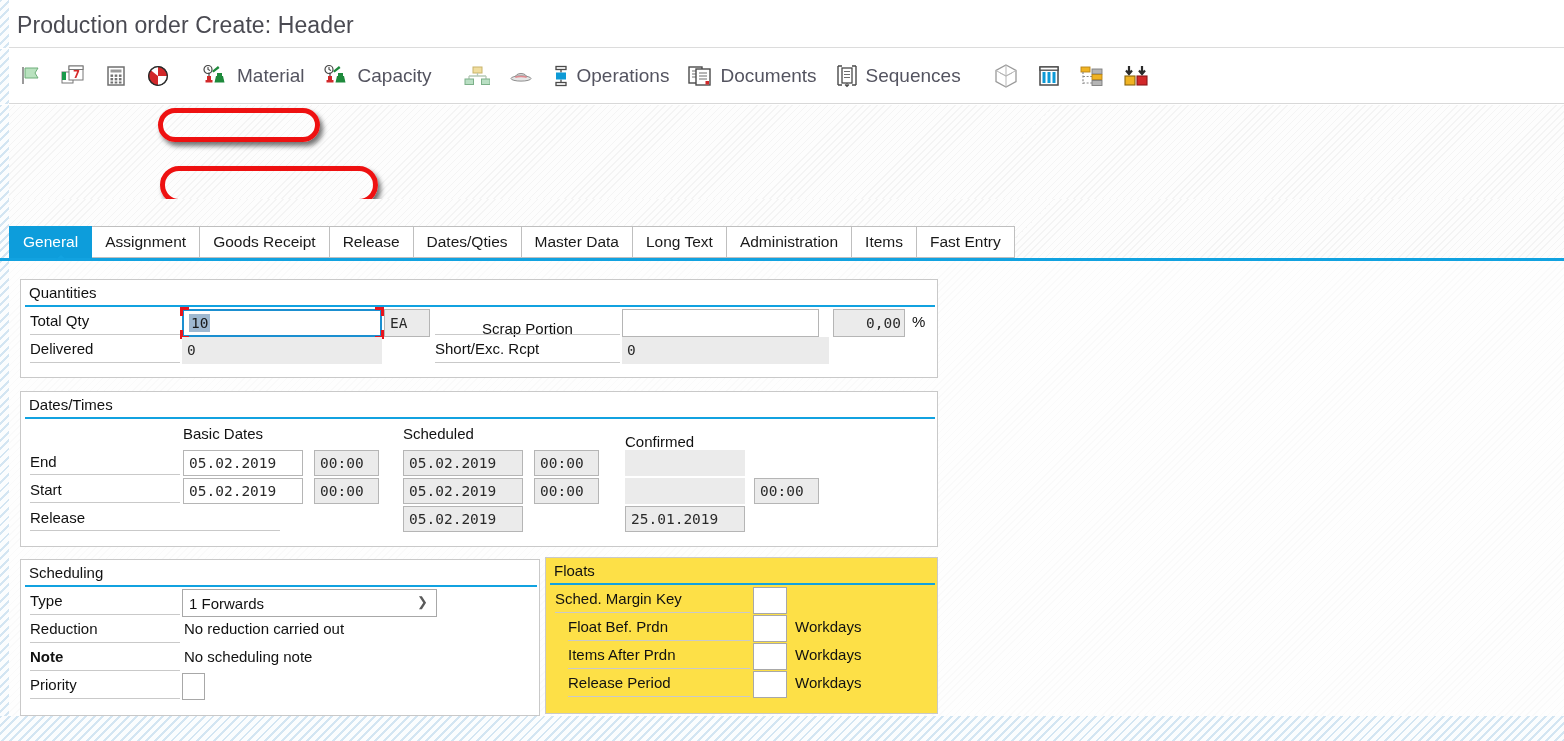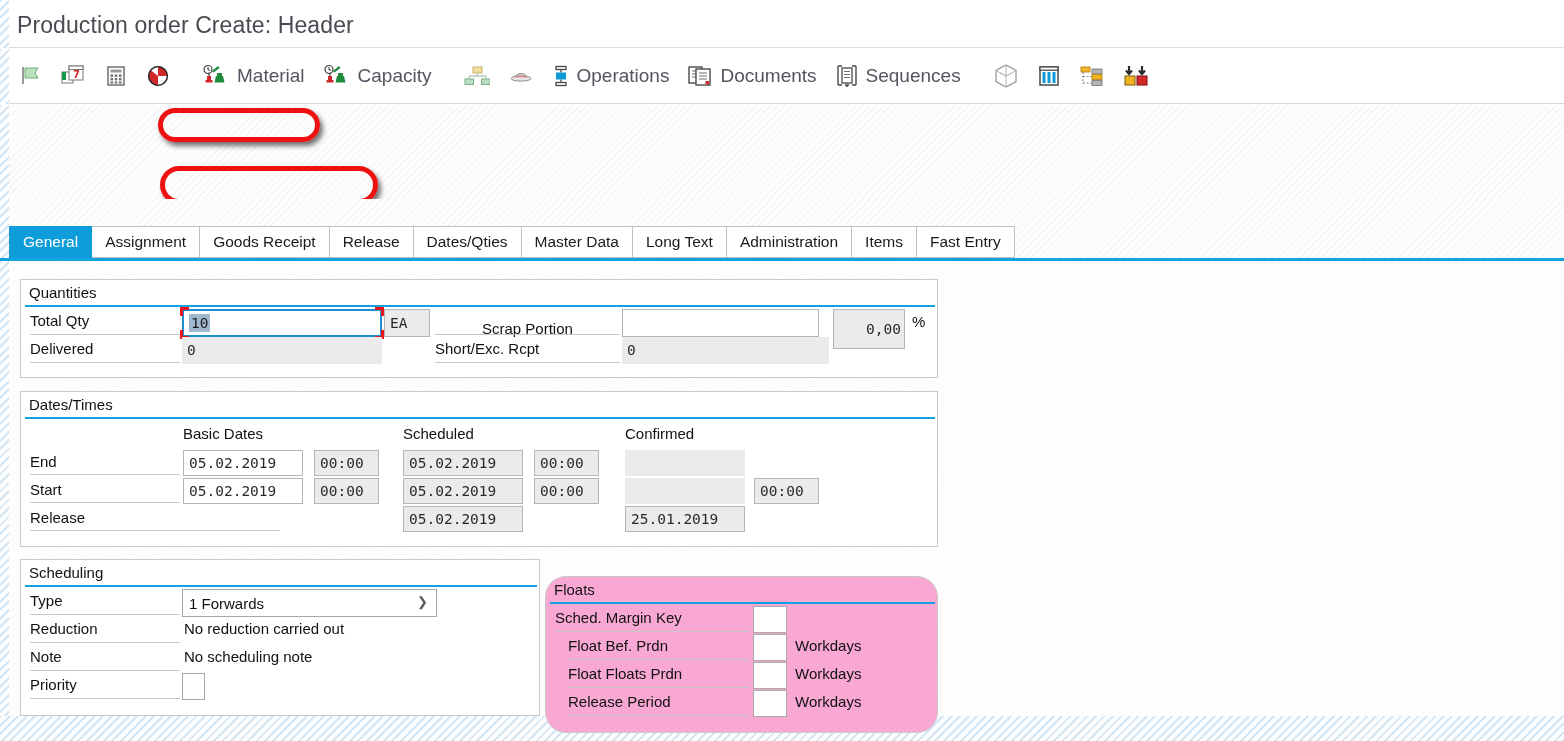--- a/index.html
+++ b/index.html
@@ -483,39 +483,39 @@
     <div class="corner" style="left:-2px;  top:21px;  width:3px;  height:9px;"></div>
     <div class="corner" style="left:193px; top:27px;  width:9px;  height:3px;"></div>
     <div class="corner" style="left:199px; top:21px;  width:3px;  height:9px;"></div>
   </div>
 
   <div class="fld" style="left:363px; top:29px; width:46px; height:28px; justify-content:flex-start;">EA</div>
 
   <div class="row-lbl" style="left:414px; top:40px;margin-left:47px;">Scrap Portion</div>
   <div class="dotrule" style="left:414px; top:54px; width:185px;"></div>
   <div class="fld white" style="left:601px; top:29px; width:197px; height:28px;"></div>
-  <div class="fld" style="left:812px; top:29px; width:72px; height:40px;padding-left:32px;">0,00</div>
+  <div class="fld" style="left:812px; top:29px; width:72px; height:28px;padding-left:32px;">0,00</div>
   <div class="statictext" style="left:891px; top:33px;">%</div>
 
   <div class="row-lbl" style="left:9px; top:60px;">Delivered</div>
   <div class="dotrule" style="left:9px; top:82px; width:150px;"></div>
   <div class="fld plain" style="left:161px; top:57px; width:200px; height:27px;">0</div>
 
   <div class="row-lbl" style="left:414px; top:60px;">Short/Exc. Rcpt</div>
   <div class="dotrule" style="left:414px; top:82px; width:185px;"></div>
   <div class="fld plain" style="left:601px; top:57px; width:207px; height:27px;">0</div>
 </div>
 
 <div class="panel" style="left:20px; top:391px; width:918px; height:156px; background:#ffffff;">
   <div class="panel-title">Dates/Times</div>
   <div class="panel-rule" style="left:4px; top:25px; width:910px;"></div>
 
   <div class="col-hdr" style="left:162px; top:33px;">Basic Dates</div>
   <div class="col-hdr" style="left:382px; top:33px;">Scheduled</div>
-  <div class="col-hdr" style="left:604px; top:33px;">Confirmed</div>
+  <div class="col-hdr" style="left:604px; top:41px;">Confirmed</div>
 
   <div class="row-lbl" style="left:9px; top:61px;">End</div>
   <div class="dotrule" style="left:9px; top:82px; width:150px;"></div>
   <div class="fld white" style="left:162px; top:58px; width:120px; height:26px;">05.02.2019</div>
   <div class="fld" style="left:293px; top:58px; width:65px;  height:26px;">00:00</div>
   <div class="fld" style="left:382px; top:58px; width:120px; height:26px;">05.02.2019</div>
   <div class="fld" style="left:513px; top:58px; width:65px;  height:26px;">00:00</div>
   <div class="fld plain" style="left:604px; top:58px; width:120px; height:26px;"></div>
 
   <div class="row-lbl" style="left:9px; top:89px;">Start</div>
@@ -541,43 +541,43 @@
   <div class="dotrule" style="left:9px; top:54px; width:150px;"></div>
   <div class="ddl" style="left:161px; top:29px; width:255px; height:28px;">
     <span>1 Forwards</span>
     <span class="chev">❯</span>
   </div>
 
   <div class="row-lbl" style="left:9px; top:60px;">Reduction</div>
   <div class="dotrule" style="left:9px; top:82px; width:150px;"></div>
   <div class="statictext" style="left:163px; top:60px;">No reduction carried out</div>
 
-  <div class="row-lbl" style="left:9px; top:88px;">Note</div>
+  <div class="row-lbl" style="left:9px; top:88px;font-weight:bold;">Note</div>
   <div class="dotrule" style="left:9px; top:110px; width:150px;"></div>
   <div class="statictext" style="left:163px; top:88px;">No scheduling note</div>
 
   <div class="row-lbl" style="left:9px; top:116px;">Priority</div>
   <div class="dotrule" style="left:9px; top:138px; width:150px;"></div>
   <div class="inputbox" style="left:161px; top:113px; width:23px; height:27px;"></div>
 </div>
 
-<div class="panel" style="left:545px; top:576px; width:393px; height:157px; background:#f9a8d4;border-radius:21px;">
+<div class="panel" style="left:545px; top:557px; width:393px; height:157px; background:#fde047;">
   <div class="panel-title">Floats</div>
   <div class="panel-rule" style="left:4px; top:25px; width:385px;"></div>
 
   <div class="row-lbl" style="left:9px; top:32px;">Sched. Margin Key</div>
   <div class="dotrule" style="left:9px; top:54px; width:195px;"></div>
   <div class="inputbox" style="left:207px; top:29px; width:34px; height:27px;"></div>
 
   <div class="row-lbl" style="left:22px; top:60px;">Float Bef. Prdn</div>
   <div class="dotrule" style="left:22px; top:82px; width:182px;"></div>
   <div class="inputbox" style="left:207px; top:57px; width:34px; height:27px;"></div>
   <div class="statictext" style="left:249px; top:60px;">Workdays</div>
 
-  <div class="row-lbl" style="left:22px; top:88px;">Float Floats Prdn</div>
+  <div class="row-lbl" style="left:22px; top:88px;">Items After Prdn</div>
   <div class="dotrule" style="left:22px; top:110px; width:182px;"></div>
   <div class="inputbox" style="left:207px; top:85px; width:34px; height:27px;"></div>
   <div class="statictext" style="left:249px; top:88px;">Workdays</div>
 
   <div class="row-lbl" style="left:22px; top:116px;">Release Period</div>
   <div class="dotrule" style="left:22px; top:138px; width:182px;"></div>
   <div class="inputbox" style="left:207px; top:113px; width:34px; height:27px;"></div>
   <div class="statictext" style="left:249px; top:116px;">Workdays</div>
 </div>
 

